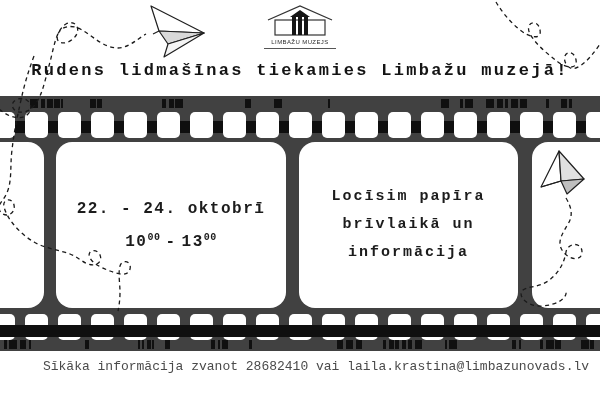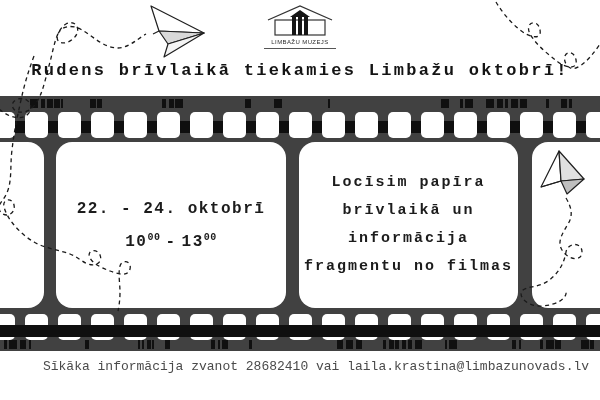--- a/index.html
+++ b/index.html
@@ -65,21 +65,21 @@
       <rect x="9" y="16" width="50" height="15" fill="#fff" stroke="#333" stroke-width="1.2"></rect>
       <polygon points="24,13 44,13 34,6" fill="#151515"></polygon>
       <rect x="26" y="13" width="4" height="18" fill="#151515"></rect>
       <rect x="32" y="13" width="4" height="18" fill="#151515"></rect>
       <rect x="38" y="13" width="4" height="18" fill="#151515"></rect>
     </svg>
     <div class="logo-label">LIMBAŽU MUZEJS</div>
     <div class="logo-underline"></div>
   </div>
 
-  <div class="title">Rudens brīvlaikā tiekamies Limbažu oktobrī!</div>
+  <div class="title">Rudens lidmašīnas tiekamies Limbažu muzejā!</div>
 
   <div class="filmstrip">
     <div class="barcode-row barcode-top" id="barcodeTop">
         <div class="bar" style="left: 30px; width: 8px;"></div>
         <div class="bar" style="left: 41px; width: 4px;"></div>
         <div class="bar" style="left: 47px; width: 6px;"></div>
         <div class="bar" style="left: 54px; width: 6px;"></div>
         <div class="bar" style="left: 61px; width: 2px;"></div>
         <div class="bar" style="left: 90px; width: 6px;"></div>
         <div class="bar" style="left: 97px; width: 5px;"></div>
@@ -131,21 +131,20 @@
         <div class="dates-line">22. - 24. oktobrī</div>
         <div class="time-line">
           <span>10</span><sup>00</sup><span class="time-sep">-</span><span>13</span><sup>00</sup>
         </div>
       </div>
 
       <div class="frame frame-film">
         <div class="film-line">Locīsim papīra</div>
         <div class="film-line">brīvlaikā un</div>
         <div class="film-line">informācija</div>
-        <div class="film-line">fragmentu no filmas</div>
       </div>
 
       <div class="frame frame-partial-right"></div>
     </div>
 
     <div class="holes-row holes-bottom" id="holesBottom">
         <div class="hole" style="left: -8px;"></div>
         <div class="hole" style="left: 25px;"></div>
         <div class="hole" style="left: 58px;"></div>
         <div class="hole" style="left: 91px;"></div>

